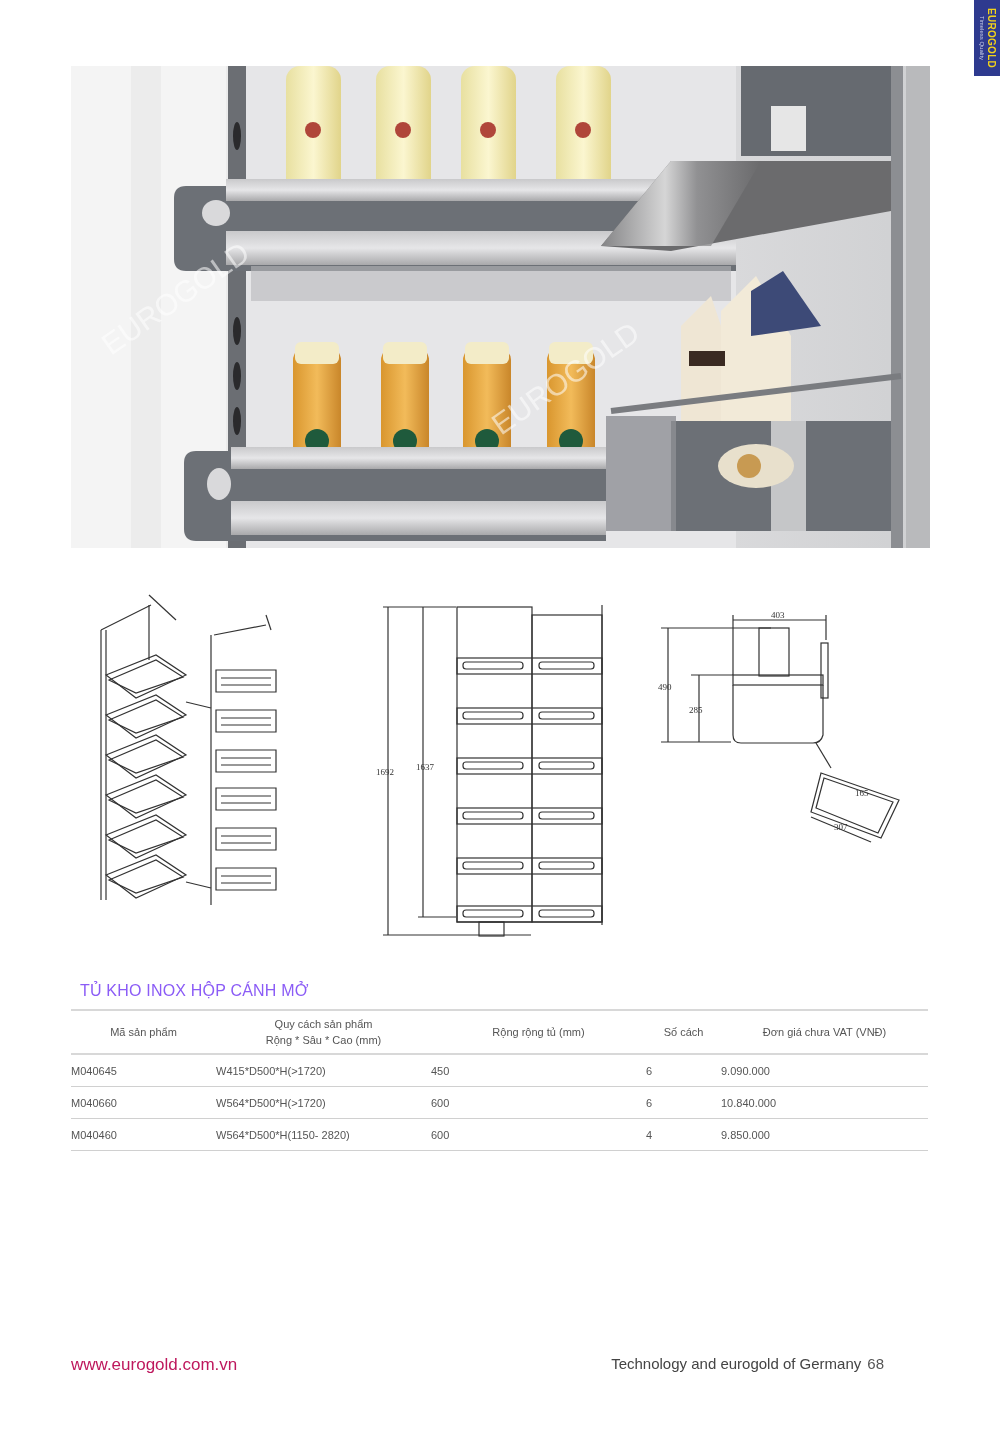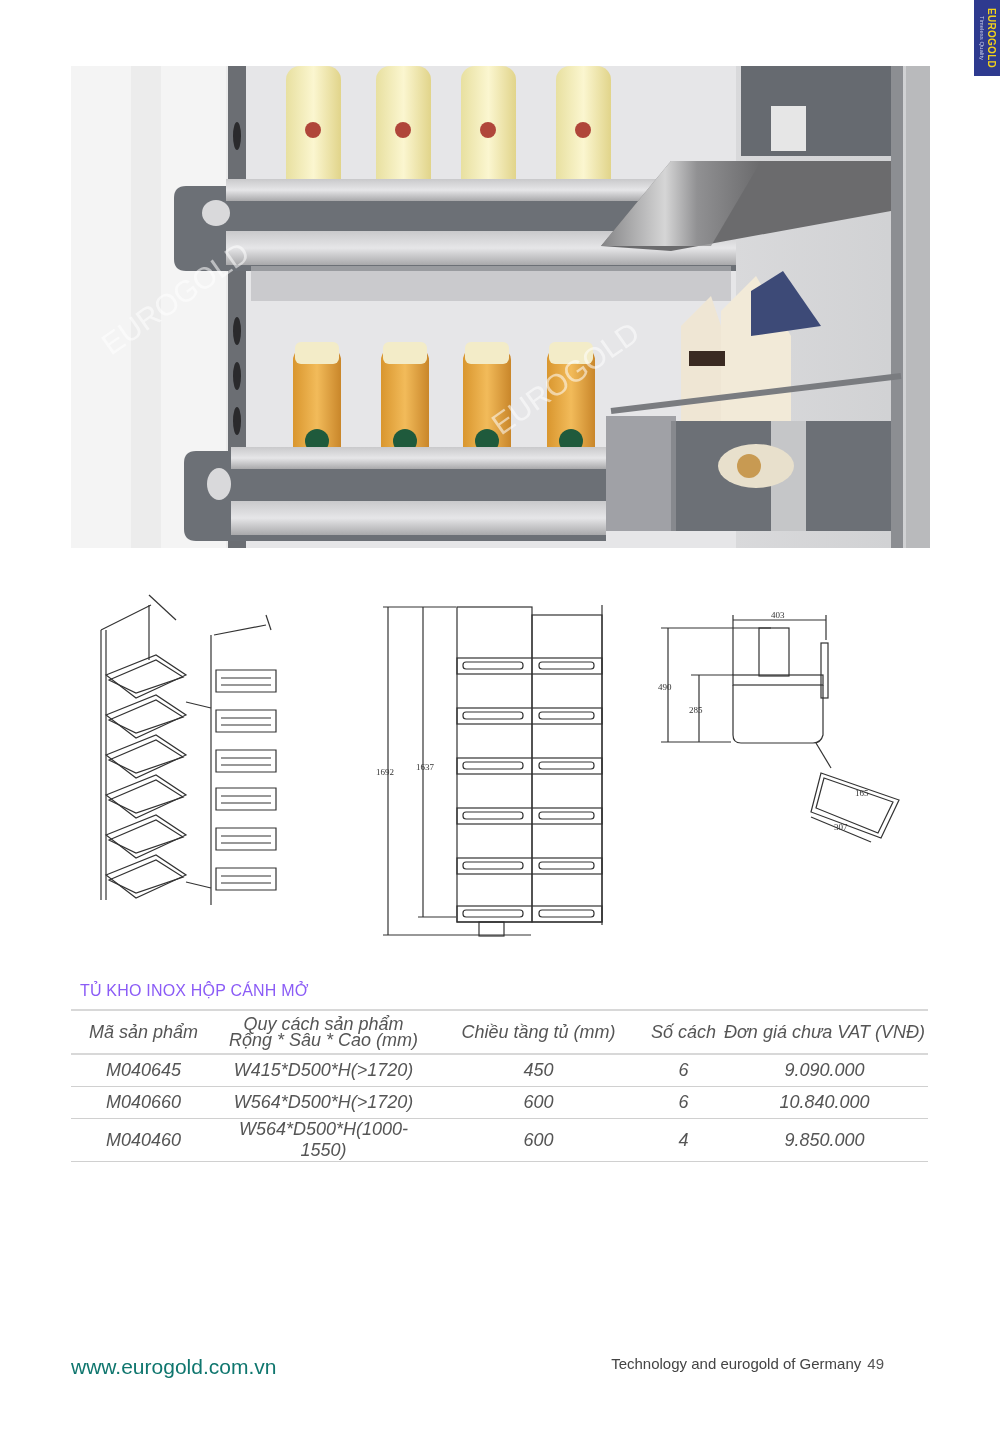--- a/index.html
+++ b/index.html
@@ -15,27 +15,27 @@
   .hero { position:absolute; left:71px; top:66px; width:859px; height:482px; overflow:hidden;
           background:linear-gradient(90deg,#f6f6f6 0%,#ececec 15%,#e4e4e6 40%,#dcdcde 70%,#cfd0d2 100%); }
   .hero svg { display:block; }
 
   .drawings { position:absolute; left:71px; top:580px; width:859px; height:370px; }
   .drawings svg { display:block; }
 
   .section-title { position:absolute; left:80px; top:982px; font-size:16px; color:#8b5cf6; letter-spacing:0.2px; }
 
   table.spec { position:absolute; left:71px; top:1009px; width:857px; border-collapse:collapse;
-               font-size:18px; color:#555;font-style:italic; }
+               font-size:11px; color:#555; }
   table.spec th { font-weight:normal; color:#555; height:42px; border-top:2px solid #d8d8d8; border-bottom:2px solid #d8d8d8;
                   text-align:center; vertical-align:middle; line-height:16px; padding:0; }
-  table.spec td { height:31px; border-bottom:1.5px solid #d0d0d0; text-align:center; vertical-align:middle; padding:0; }
+  table.spec td { height:31px; border-bottom:1.5px solid #d0d0d0; vertical-align:middle; padding:0; }
   .c1 { width:145px; } .c2 { width:215px; } .c3 { width:215px; } .c4 { width:75px; } .c5 { width:207px; }
 
-  .footer-left { position:absolute; left:71px; top:1355px; font-size:21px; color:#0f766e; }
+  .footer-left { position:absolute; left:71px; top:1355px; font-size:17px; color:#be185d; }
   .footer-right { position:absolute; right:116px; top:1355px; font-size:15px; color:#444; }
   .footer-right .page { margin-left:6px; color:#555; }
 </style>
 </head>
 <body>
 
 <div class="brand-tab">
   <div class="inner">
     <span class="name">EUROGOLD</span>
     <span class="tag">Timeless Quality</span>
@@ -231,21 +231,21 @@
 <div class="section-title">TỦ KHO INOX HỘP CÁNH MỞ</div>
 
 <table class="spec">
   <thead>
     <tr>
       <th class="c1">Mã sản phẩm</th>
       <th class="c2">
         <div>Quy cách sản phẩm</div>
         <div>Rộng * Sâu * Cao (mm)</div>
       </th>
-      <th class="c3">Chiều tầng tủ (mm)</th>
+      <th class="c3">Rộng rộng tủ (mm)</th>
       <th class="c4">Số cách</th>
       <th class="c5">Đơn giá chưa VAT (VNĐ)</th>
     </tr>
   </thead>
   <tbody>
     <tr>
       <td>M040645</td>
       <td>W415*D500*H(&gt;1720)</td>
       <td>450</td>
       <td>6</td>
@@ -253,24 +253,24 @@
     </tr>
     <tr>
       <td>M040660</td>
       <td>W564*D500*H(&gt;1720)</td>
       <td>600</td>
       <td>6</td>
       <td>10.840.000</td>
     </tr>
     <tr>
       <td>M040460</td>
-      <td>W564*D500*H(1000- 1550)</td>
+      <td>W564*D500*H(1150- 2820)</td>
       <td>600</td>
       <td>4</td>
       <td>9.850.000</td>
     </tr>
   </tbody>
 </table>
 
 <div class="footer-left">www.eurogold.com.vn</div>
 <div class="footer-right">
-  <span>Technology and eurogold of Germany</span><span class="page">49</span>
+  <span>Technology and eurogold of Germany</span><span class="page">68</span>
 </div>
 
 </body></html>

